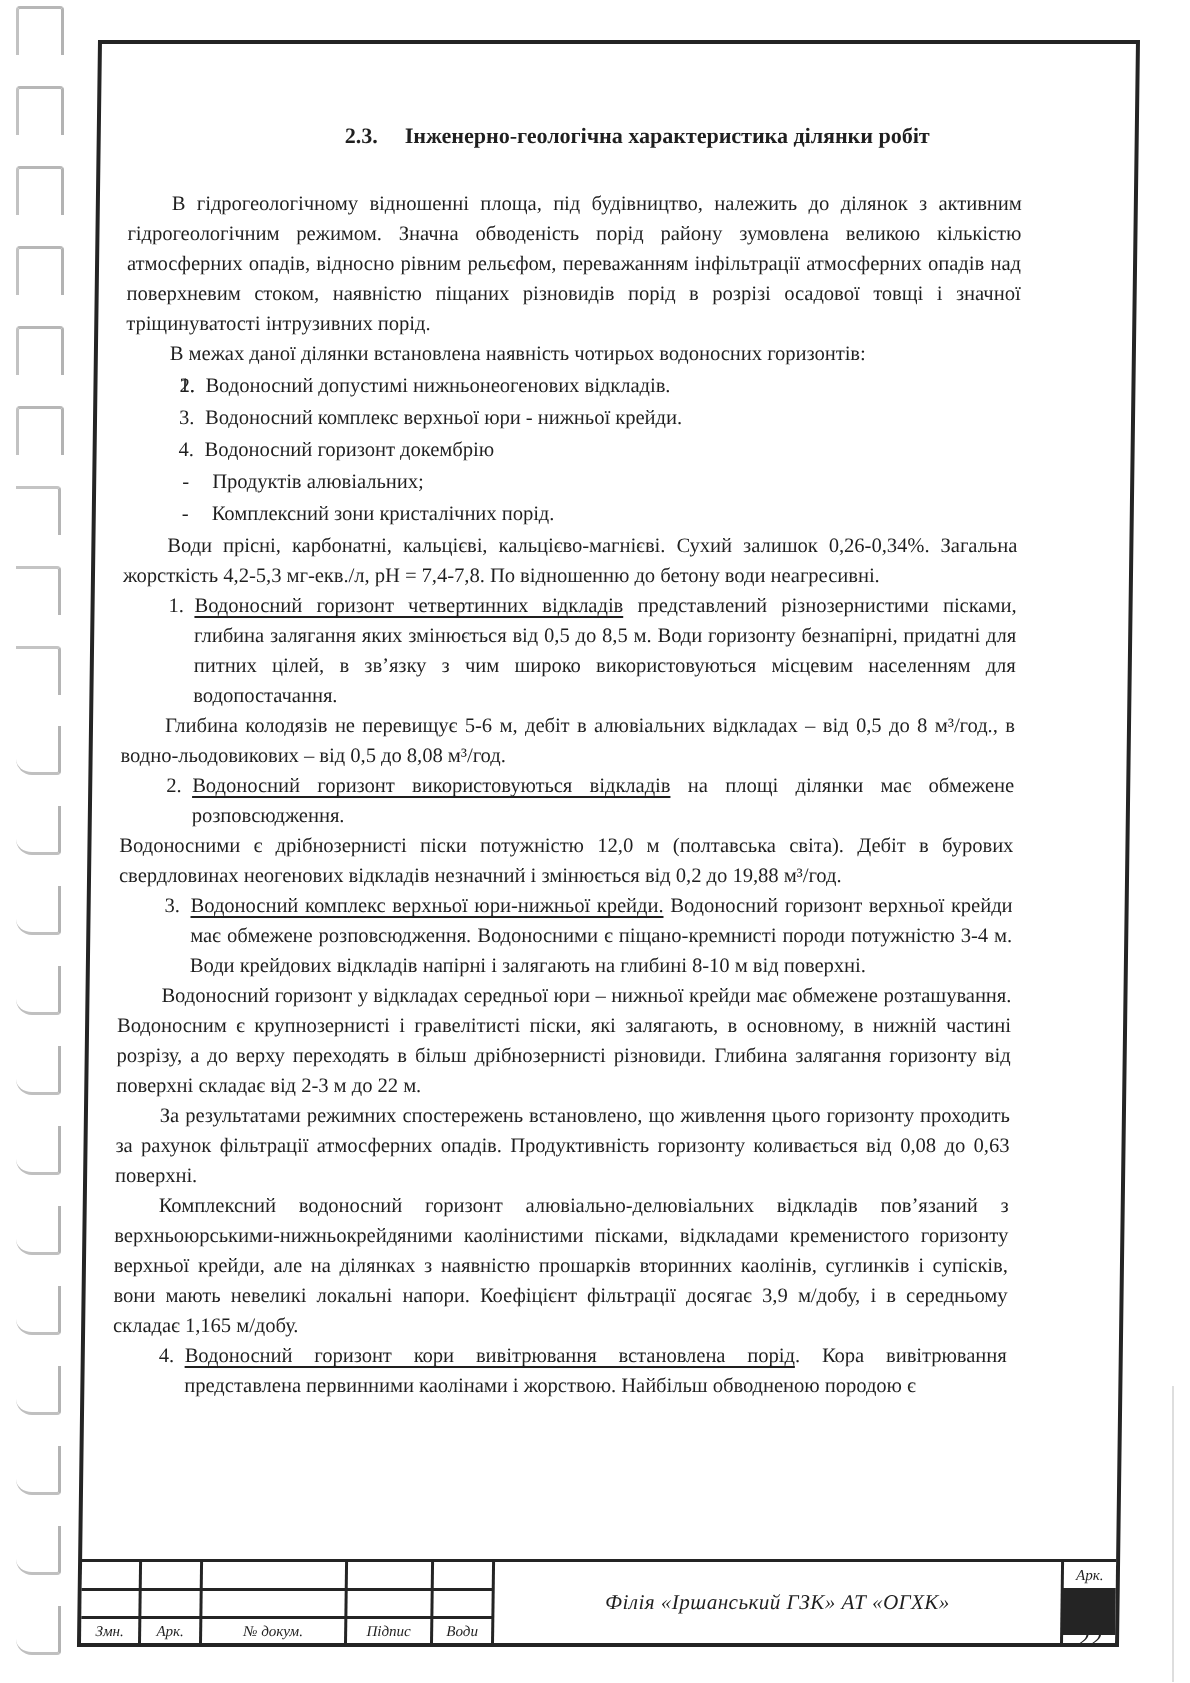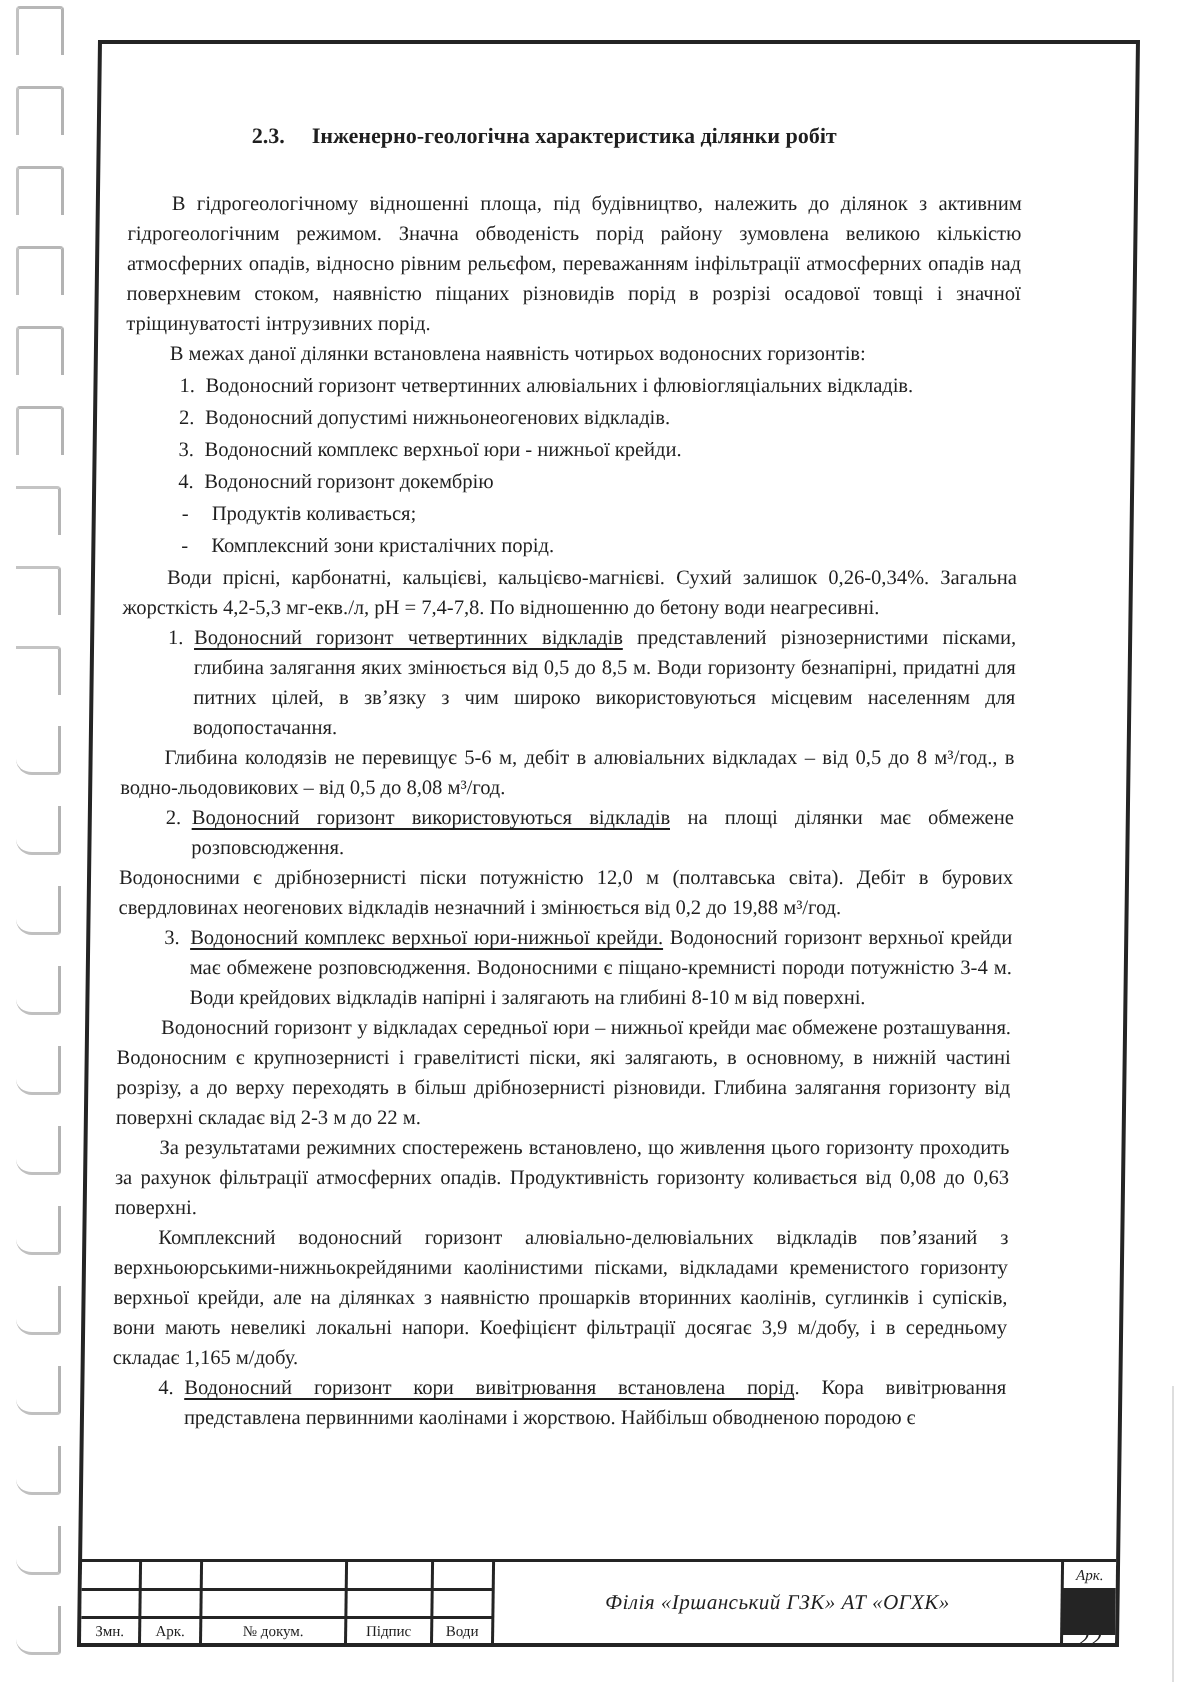--- a/index.html
+++ b/index.html
@@ -15,40 +15,40 @@
   .mark{position:absolute;left:16px;width:42px;height:46px;}
   .m-top{border-top:3px solid #b7b7b7;border-left:3px solid #c2c2c2;border-right:3px solid #b3b3b3;border-radius:4px 4px 0 0;}
   .m-mid{border-top:3px solid #c4c4c4;border-right:3px solid #b5b5b5;border-radius:0 4px 0 0;}
   .m-hook{border-right:3px solid #b3b3b3;border-bottom:3px solid #c0c0c0;
           border-bottom-left-radius:16px;border-bottom-right-radius:4px;}
   .page-edge{position:absolute;left:1172px;top:1386px;width:2px;height:296px;background:#dedede;}
 
   
   .content{position:absolute;left:28px;top:34px;width:894px;
            font-size:20.5px;line-height:30px;text-align:justify;}
-  .title{font-weight:bold;font-size:22px;line-height:28px;text-align:left;
+  .title{font-weight:bold;font-size:22px;line-height:28px;text-align:center;
          padding-left:123px;margin:44px 0 38px 0;}
   .title .sp{display:inline-block;width:27px;}
   p.para{margin:0;text-indent:44px;}
   p.para.noindent{text-indent:0;}
   .li1{position:relative;padding-left:80px;margin:2px 0;text-align:left;}
   .li1 .num{position:absolute;left:54px;}
   .dash{position:relative;padding-left:88px;margin:2px 0;text-align:left;}
   .dash .mk{position:absolute;left:58px;}
   .li2{position:relative;padding-left:72px;margin:0;text-align:justify;}
   .li2 .num{position:absolute;left:46px;}
   .lead{text-decoration:underline;text-decoration-thickness:2px;text-underline-offset:4px;}
 
   
   .tblock{position:absolute;left:0;right:0;bottom:0;height:84px;background:#242424;
           border-top:3px solid #242424;box-sizing:border-box;
           display:grid;grid-template-columns:57px 58px 142px 83px 58px 1fr 52px;
           grid-template-rows:26px 25px 1fr;gap:3px;}
   .tc{background:#fff;display:flex;align-items:center;justify-content:center;overflow:hidden;}
-  .tc.lab{font-size:15px;}
+  .tc.lab{font-style:italic;font-size:15px;}
   .tc.org{grid-column:6;grid-row:1/4;font-style:italic;font-size:21px;letter-spacing:.5px;}
   .tc.arklab{grid-column:7;grid-row:1;font-style:italic;font-size:15px;}
   .tc.arknum{grid-column:7;grid-row:2/4;font-style:italic;font-size:25px;margin-top:44px;}
 </style>
 </head>
 <body>
 
 <div id="page">
 
   <div>
@@ -82,38 +82,37 @@
       <div class="title">
         <span>2.3.</span><span class="sp"></span><span>Інженерно-геологічна характеристика ділянки робіт</span>
       </div>
 
       <p class="para">В гідрогеологічному відношенні площа, під будівництво, належить до ділянок з активним гідрогеологічним режимом. Значна обводеність порід району зумовлена великою кількістю атмосферних опадів, відносно рівним рельєфом, переважанням інфільтрації атмосферних опадів над поверхневим стоком, наявністю піщаних різновидів порід в розрізі осадової товщі і значної тріщинуватості інтрузивних порід.</p>
 
       <p class="para">В межах даної ділянки встановлена наявність чотирьох водоносних горизонтів:</p>
 
       <div class="li1">
         <span class="num">1.</span>
-        <span>Водоносний горизонт четвертинних алювіальних і флювіогляціальних відкладів.</span>
       </div>
       <div class="li1">
         <span class="num">2.</span>
         <span>Водоносний допустимі нижньонеогенових відкладів.</span>
       </div>
       <div class="li1">
         <span class="num">3.</span>
         <span>Водоносний комплекс верхньої юри - нижньої крейди.</span>
       </div>
       <div class="li1">
         <span class="num">4.</span>
         <span>Водоносний горизонт докембрію</span>
       </div>
 
       <div class="dash">
         <span class="mk">-</span>
-        <span>Продуктів коливається;</span>
+        <span>Продуктів алювіальних;</span>
       </div>
       <div class="dash">
         <span class="mk">-</span>
         <span>Комплексний зони кристалічних порід.</span>
       </div>
 
       <p class="para">Води прісні, карбонатні, кальцієві, кальцієво-магнієві. Сухий залишок 0,26-0,34%. Загальна жорсткість 4,2-5,3 мг-екв./л, рН = 7,4-7,8. По відношенню до бетону води неагресивні.</p>
 
       <div class="li2">
         <span class="num">1.</span><span class="lead">Водоносний горизонт четвертинних відкладів</span><span>  представлений різнозернистими пісками, глибина залягання яких змінюється від 0,5 до 8,5 м. Води горизонту безнапірні, придатні для питних цілей, в зв’язку з чим широко використовуються місцевим населенням для водопостачання.</span>

